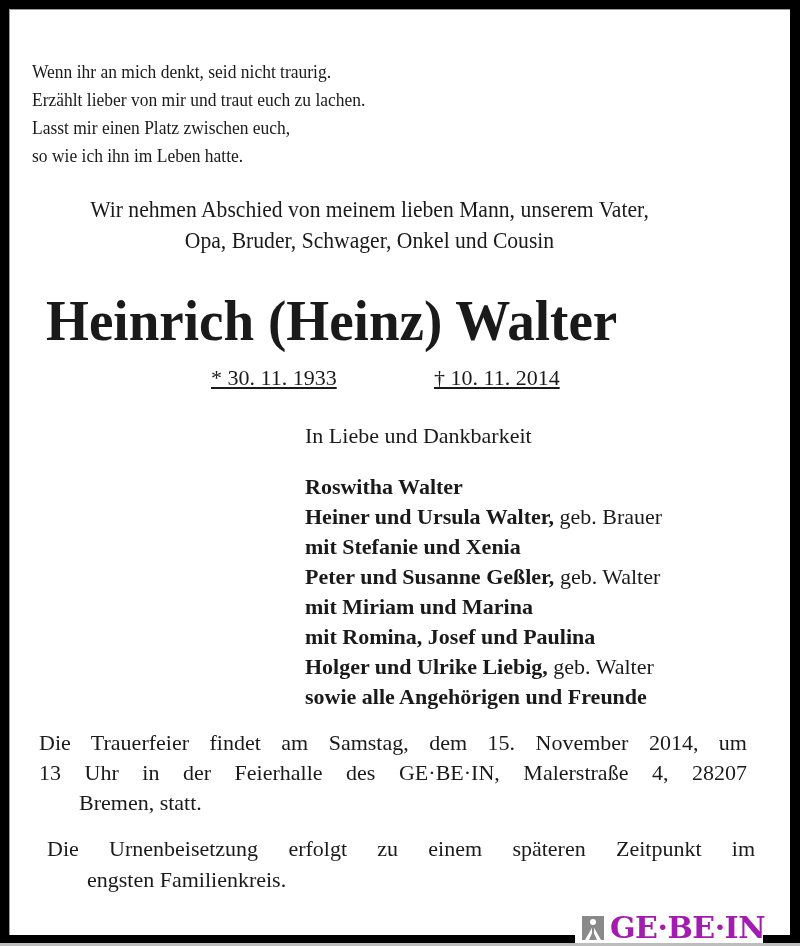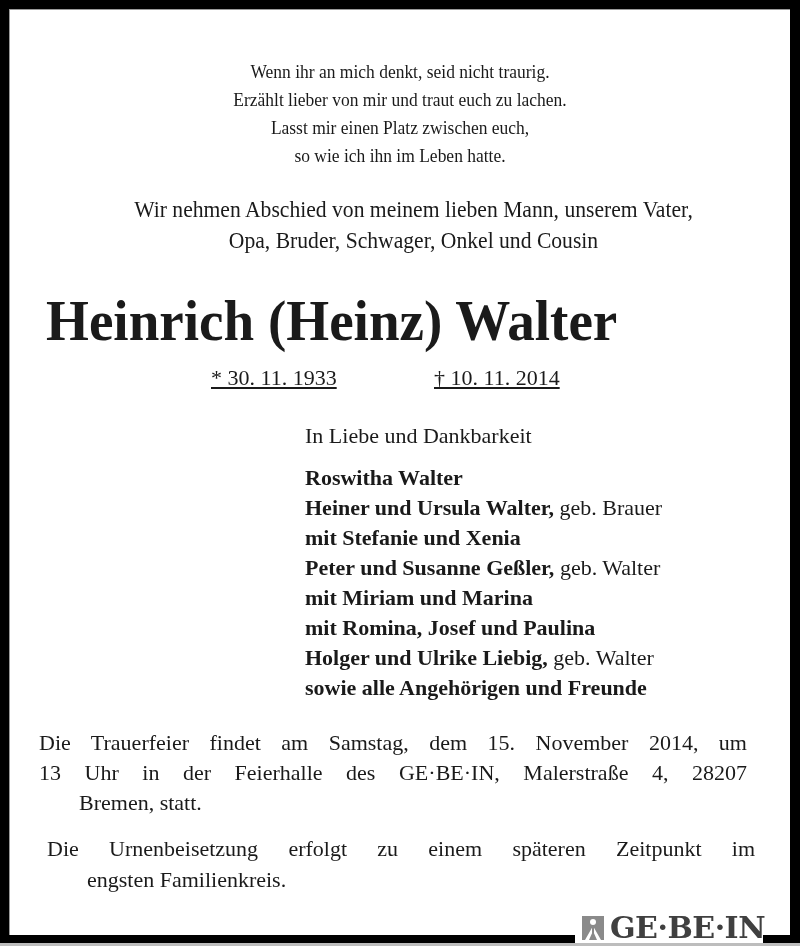--- a/index.html
+++ b/index.html
@@ -8,48 +8,48 @@
   .frame { position: absolute; left: 0; top: 0; width: 800px; height: 946px; }
   .b-top { position: absolute; left: 0; top: 0; width: 800px; height: 9px; background: #000; }
   .b-left { position: absolute; left: 0; top: 0; width: 9px; height: 943px; background: #000; }
   .b-right { position: absolute; right: 0; top: 0; width: 10px; height: 943px; background: #000; }
   .b-bottom-l { position: absolute; left: 0; top: 935px; width: 575px; height: 8px; background: #000; }
   .b-bottom-r { position: absolute; left: 763px; top: 935px; width: 37px; height: 8px; background: #000; }
   .b-gray { position: absolute; left: 0; top: 943px; width: 800px; height: 3px; background: #bdbdbd; }
   .inner-line-top { position: absolute; left: 9px; top: 9px; width: 781px; height: 1px; background: #9a9a9a; }
   .inner-line-left { position: absolute; left: 9px; top: 9px; width: 1px; height: 926px; background: #9a9a9a; }
 
-  .poem { position: absolute; left: 0; top: 58px; width: 800px; text-align: center;
+  .poem { position: absolute; left: 0; top: 58px; width: 800px; 
           font-size: 19px; line-height: 28px; }
   .poem div { transform: scaleX(0.92); }
   .intro { position: absolute; left: 0; top: 194px; width: 739px; text-align: center;
-           font-size: 23px; line-height: 31px; margin-left: 44px; }
+           font-size: 23px; line-height: 31px; }
   .intro div { transform: scaleX(0.94); }
   .name { position: absolute; left: 0; top: 283px; width: 664px; text-align: center;
           font-size: 58px; font-weight: bold; line-height: 76px; letter-spacing: 0px; }
   .name span { display: inline-block; transform: scaleX(0.95); }
   .dates { position: absolute; top: 364px; font-size: 22px; line-height: 28px; text-decoration: underline; }
   .birth { left: 211px; }
   .death { left: 434px; }
   .family { position: absolute; left: 305px; top: 421px; font-size: 22px; line-height: 30px; }
-  .family .intro-line { margin-bottom: 12px; }
+  .family .intro-line { margin-bottom: 21px; }
   .family .row b { font-weight: bold; }
   .family .row { white-space: nowrap; }
   .ceremony { position: absolute; left: 39px; top: 728px; width: 708px; font-size: 22px;
               line-height: 30px; text-align: justify; }
   .ceremony p { margin: 0; }
   .ceremony p.last-line { text-align-last: left; margin-left: 40px; }
   .urn { position: absolute; left: 47px; top: 833px; width: 708px; font-size: 22px;
          line-height: 31px; text-align: justify; }
   .urn p { margin: 0; }
 
   .logo { position: absolute; left: 582px; top: 912px; height: 32px; display: flex; align-items: center; }
   .logo-icon { width: 22px; height: 24px; margin-right: 6px; }
   .logo-text { font-family: "DejaVu Serif", "Liberation Serif", serif; font-weight: bold;
-               font-size: 30px; color: #404040; letter-spacing: -0.5px; line-height: 32px; }
+               font-size: 30px; color: #a21caf; letter-spacing: -0.5px; line-height: 32px; }
 </style>
 </head>
 <body>
 
 <div class="frame">
   <div class="b-top"></div>
   <div class="b-left"></div>
   <div class="b-right"></div>
   <div class="b-bottom-l"></div>
   <div class="b-bottom-r"></div>

